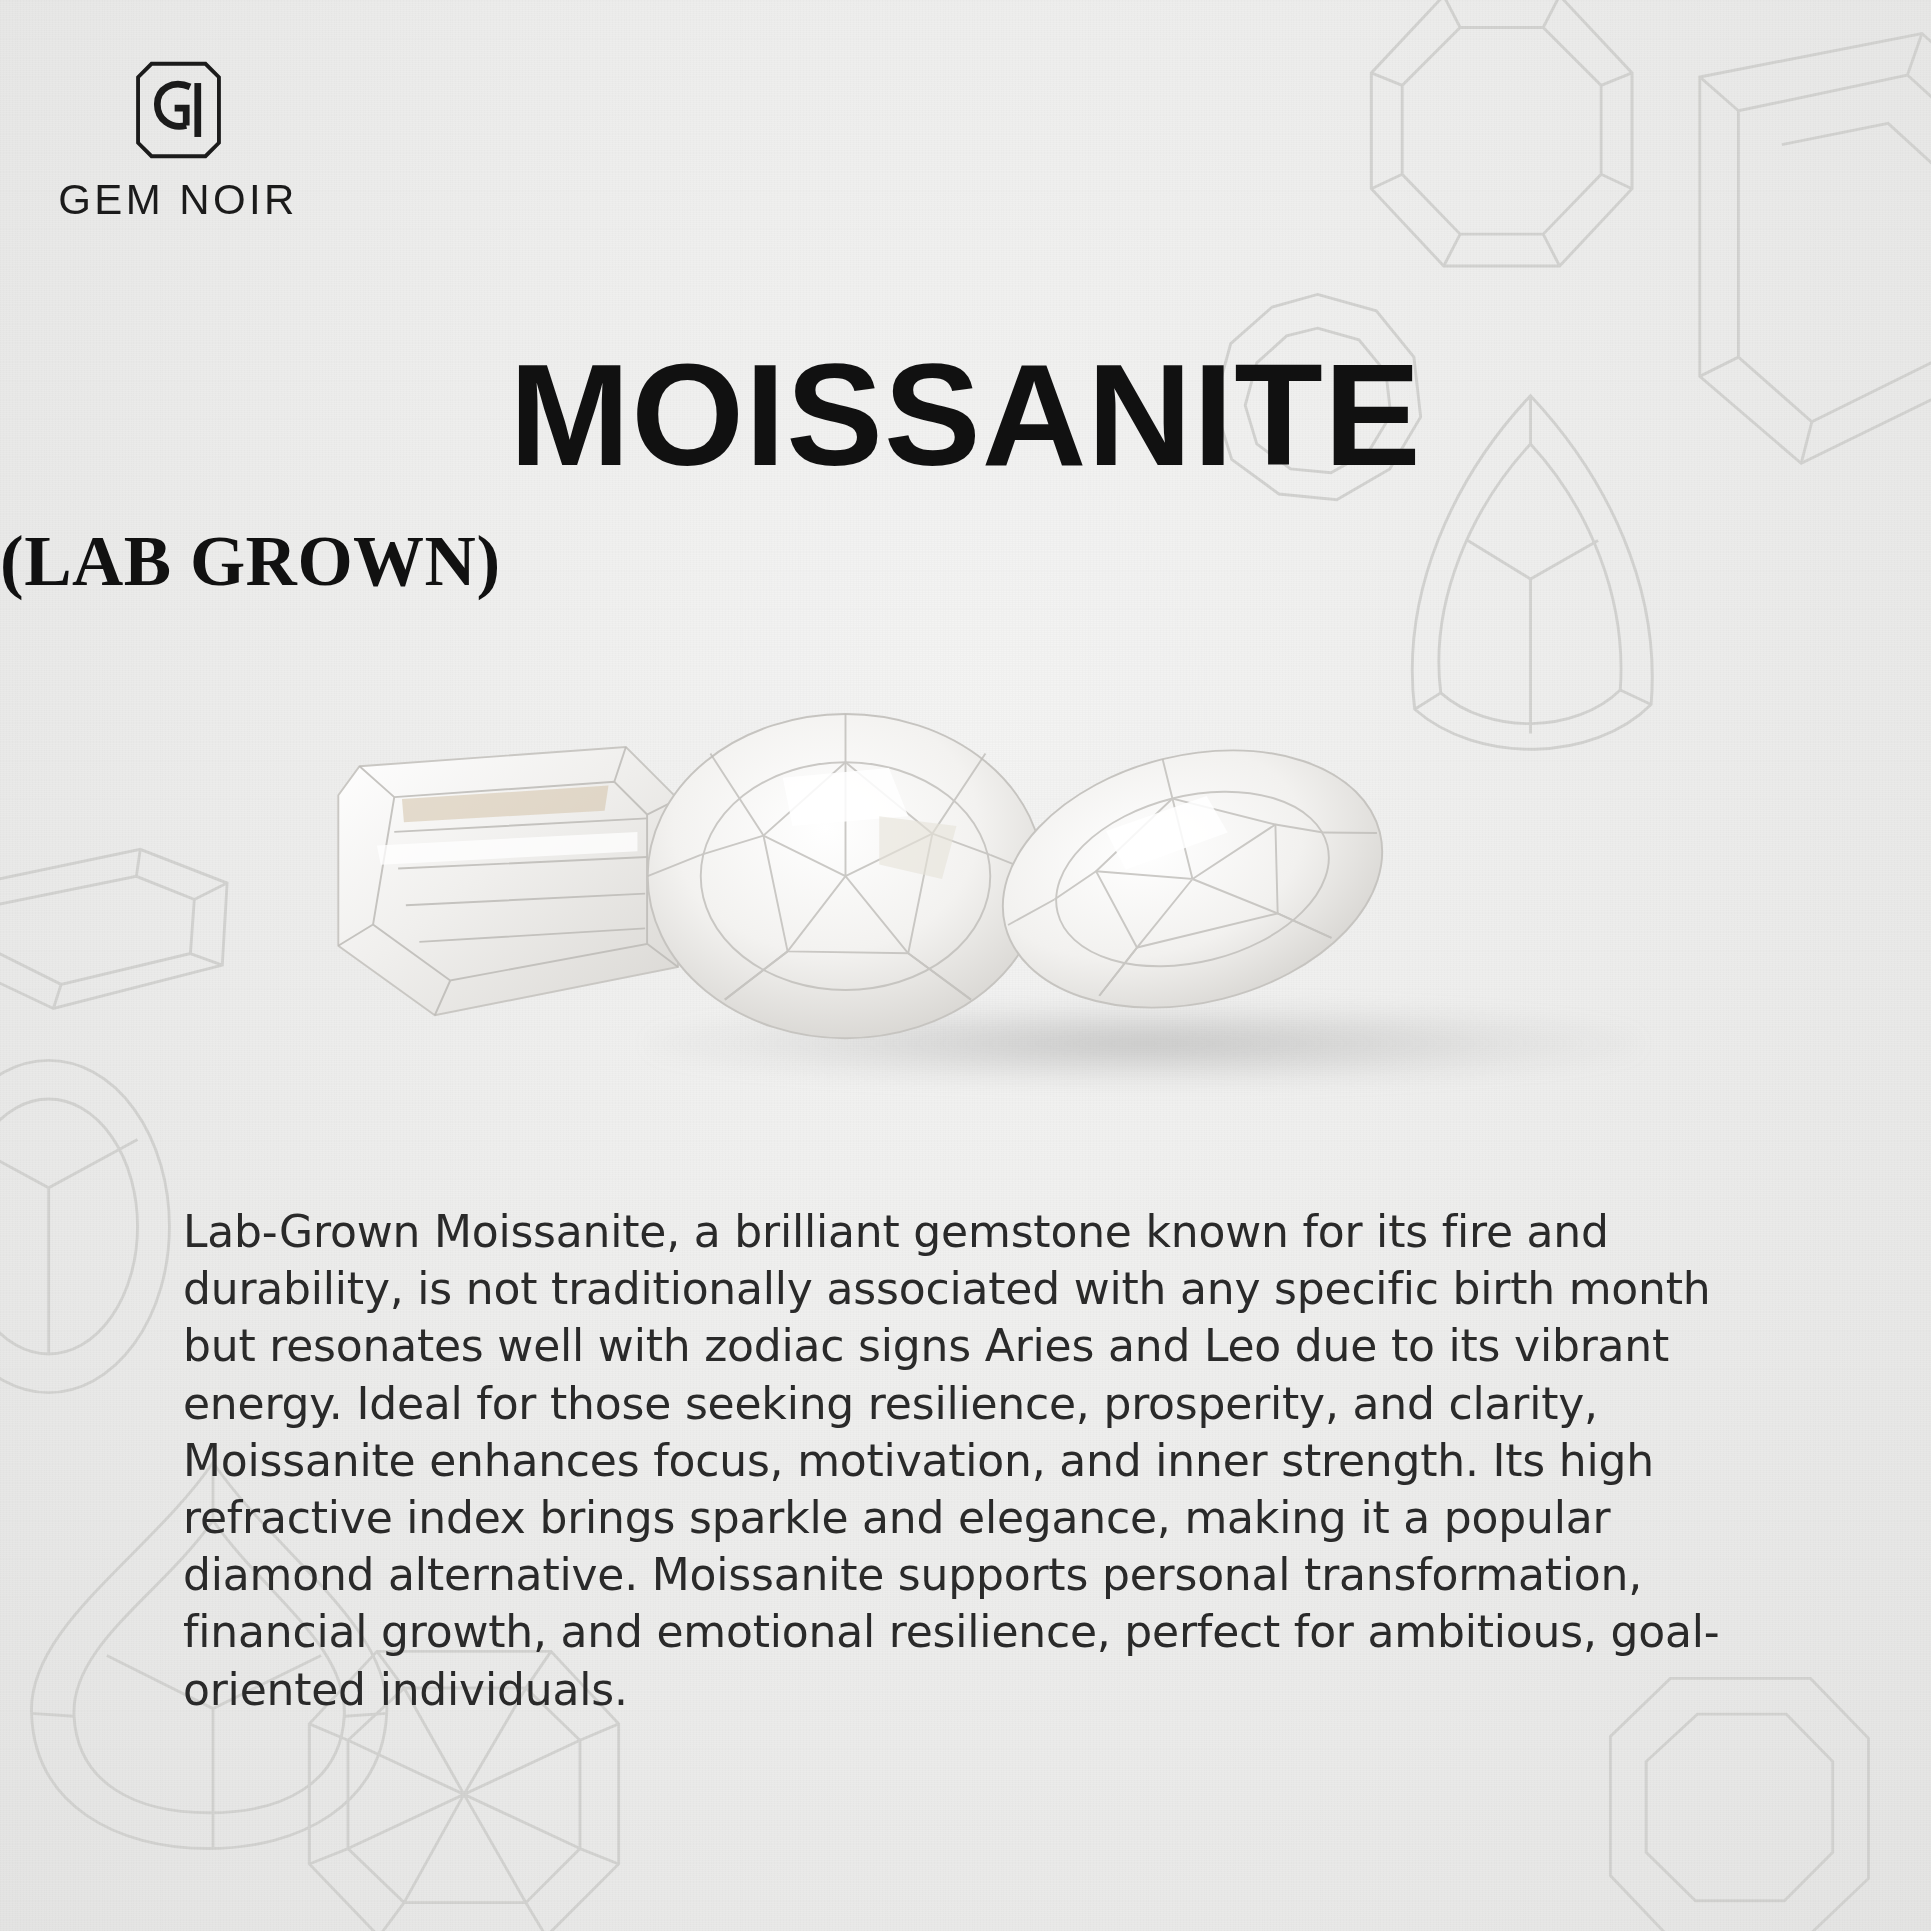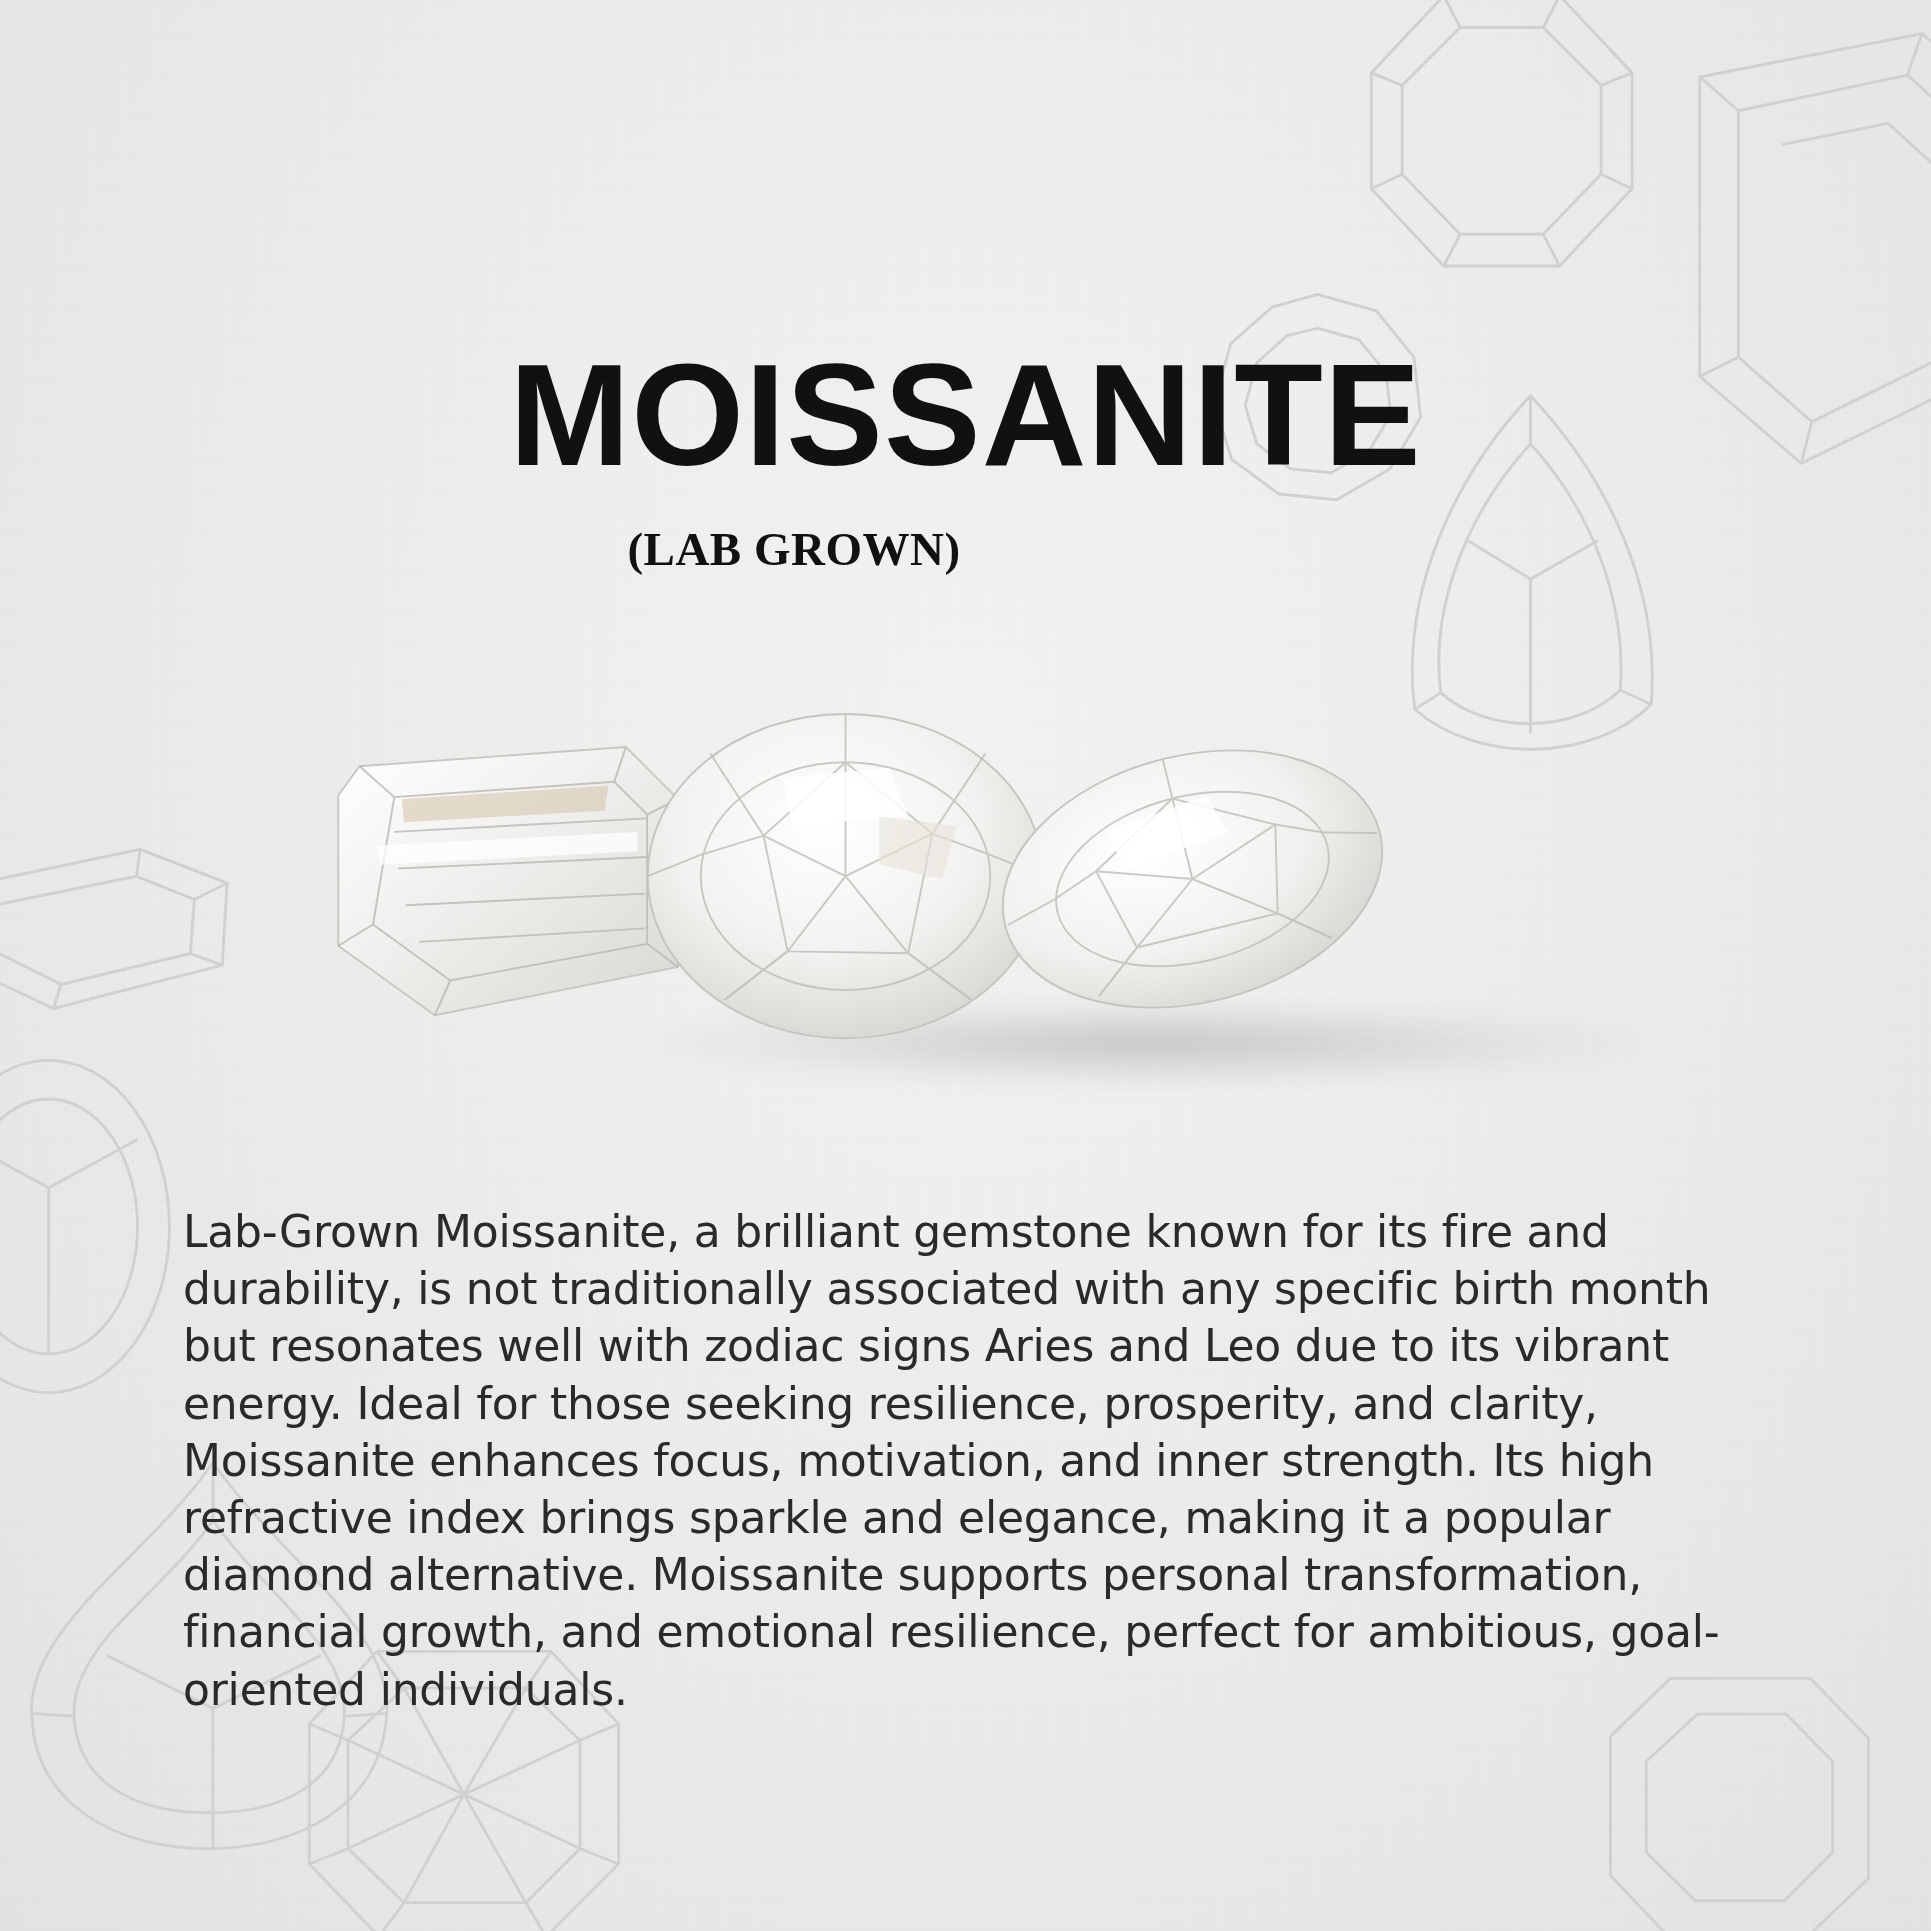--- a/index.html
+++ b/index.html
@@ -78,23 +78,23 @@
     line-height: 1;
     font-weight: 700;
     letter-spacing: 1px;
     color: #111111;
   }
   .title-sub {
     position: absolute;
     top: 526px;
     left: 0;
     width: 1588px;
-    text-align: center;
+    text-align: left;
     font-family: "Liberation Serif", serif;
-    font-size: 47px;
+    font-size: 71px;
     line-height: 1;
     font-weight: 700;
     letter-spacing: 0.5px;
     color: #111111;
   }
 
   
   .gems {
     position: absolute;
     top: 710px;
@@ -207,20 +207,35 @@
       <g fill="none" stroke="#d2d2d0" stroke-width="3">
         <path d="M80 18 L225 18 L285 80 L285 225 L222 285 L78 285 L18 222 L18 78 Z"></path>
         <path d="M108 55 L200 55 L248 104 L248 198 L198 248 L106 248 L55 198 L55 104 Z"></path>
       </g>
     </svg>
 
   </div>
 
   <div class="texture"></div>
 
+  <div class="logo-block">
+    <div class="logo-mark">
+      <svg width="93" height="104" viewBox="0 0 96 108">
+        <g fill="none" stroke="#1b1b1b" stroke-width="4">
+          <path d="M20 6 L76 6 L90 20 L90 88 L76 102 L20 102 L6 88 L6 20 Z"></path>
+        </g>
+        <g fill="none" stroke="#1b1b1b" stroke-width="7">
+          <path d="M60 30 C42 22 26 32 26 48 C26 64 40 74 56 70"></path>
+          <path d="M56 70 L56 52 L44 52"></path>
+          <path d="M68 26 L68 82"></path>
+        </g>
+      </svg>
+    </div>
+    <div class="logo-text">GEM NOIR</div>
+  </div>
 
   <div class="title-main">MOISSANITE</div>
   <div class="title-sub">(LAB GROWN)</div>
 
   <div class="gems">
     <div class="gem-shadow"></div>
 
     <svg class="gem" style="left:0px; top:29px;" width="386" height="290" viewBox="0 0 400 300">
       <defs>
         <linearGradient id="emGrad" x1="0" y1="0" x2="1" y2="1">

